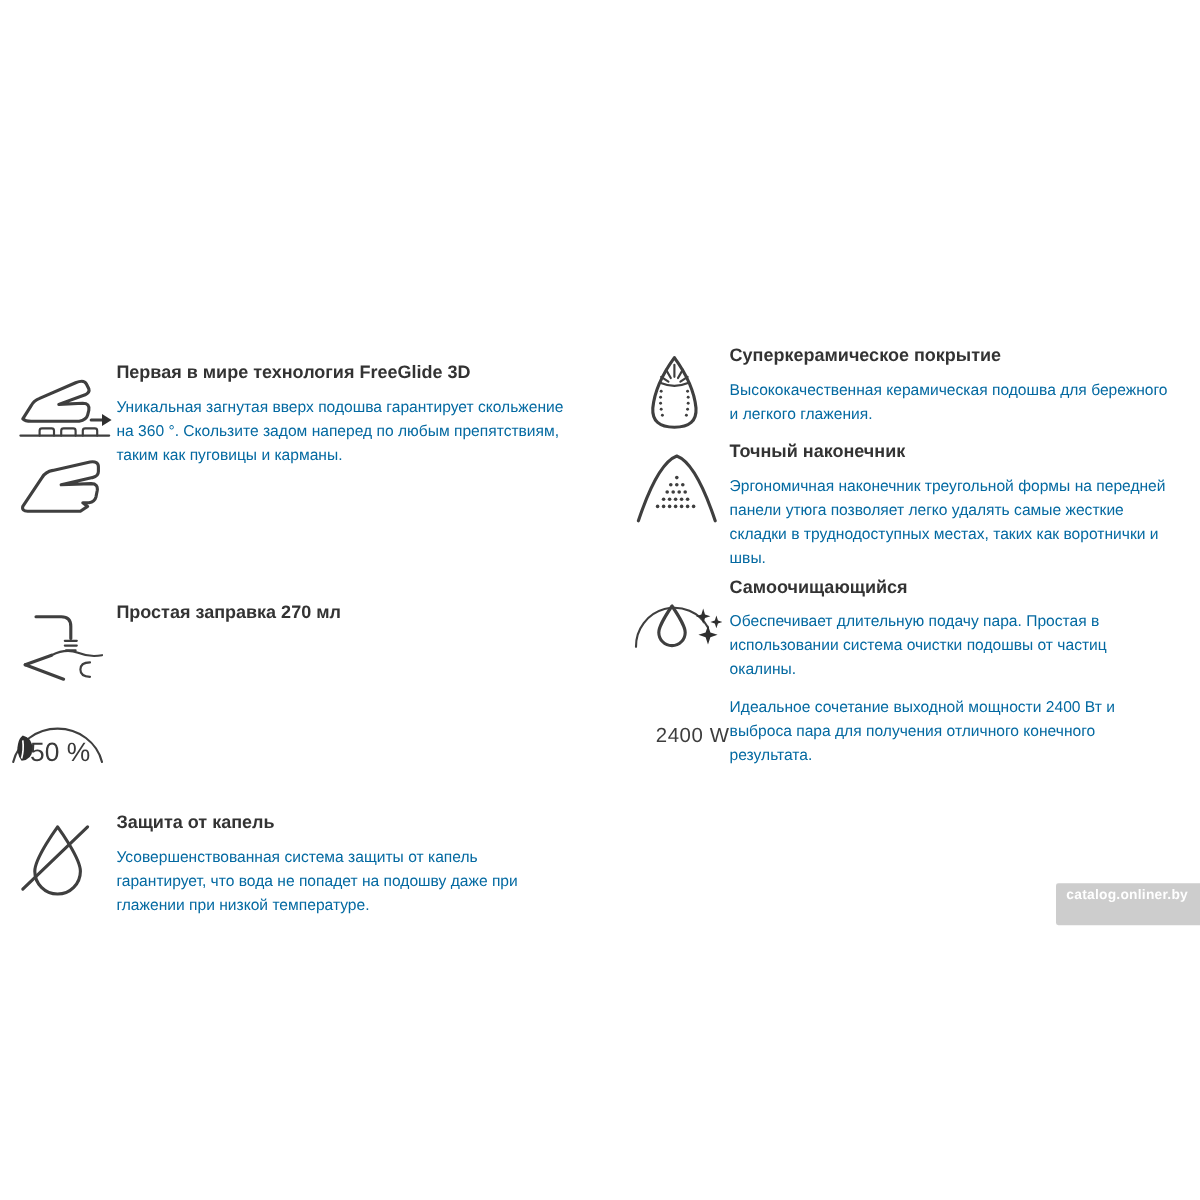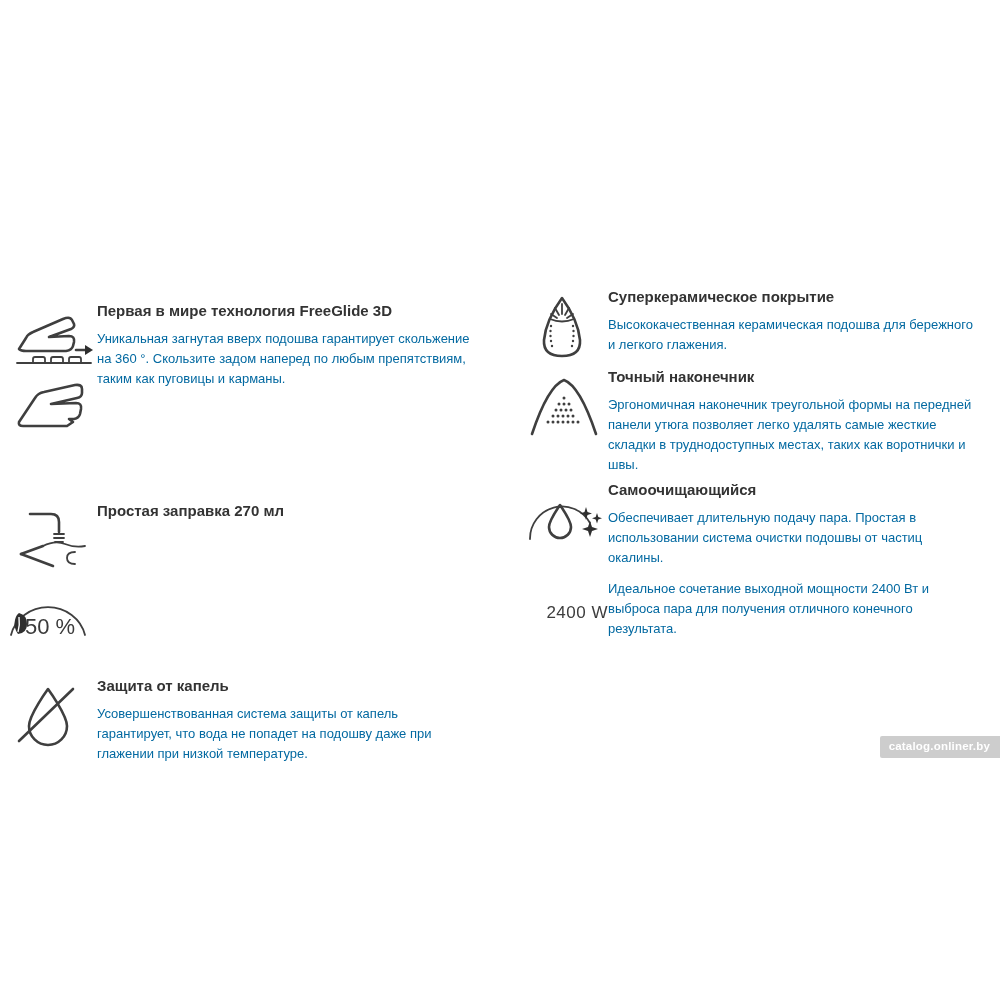--- a/index.html
+++ b/index.html
@@ -20,21 +20,21 @@
     margin:0;font-size:13px;color:#0369a1;line-height:20px;
   }
   .left-col .text-box{width:373px;}
   .right-col .text-box{width:367px;}
   .power-label{
     font-size:17px;color:#3d3d3d;font-weight:normal;letter-spacing:0.5px;
     margin-top:24px;white-space:nowrap;
   }
   .watermark{
     position:absolute;right:0;top:736px;background:#c9c9c9;opacity:0.92;
-    color:#ffffff;font-size:11.5px;font-weight:bold;padding:4px 10px 6px 9px;
+    color:#ffffff;font-size:11.5px;font-weight:bold;padding:4px 10px 19px 9px;
     border-radius:2px 0 0 2px;letter-spacing:0.2px;
   }
   svg .ln{fill:none;stroke:#3f3f3f;stroke-width:2.6;stroke-linecap:round;stroke-linejoin:round;}
   svg .thin{fill:none;stroke:#3f3f3f;stroke-width:1.8;stroke-linecap:round;stroke-linejoin:round;}
   svg .fill{fill:#2f2f2f;stroke:none;}
   svg .dot{fill:#3f3f3f;stroke:none;}
   svg text{font-family:"Liberation Sans",sans-serif;}
 </style>
 </head>
 <body>

